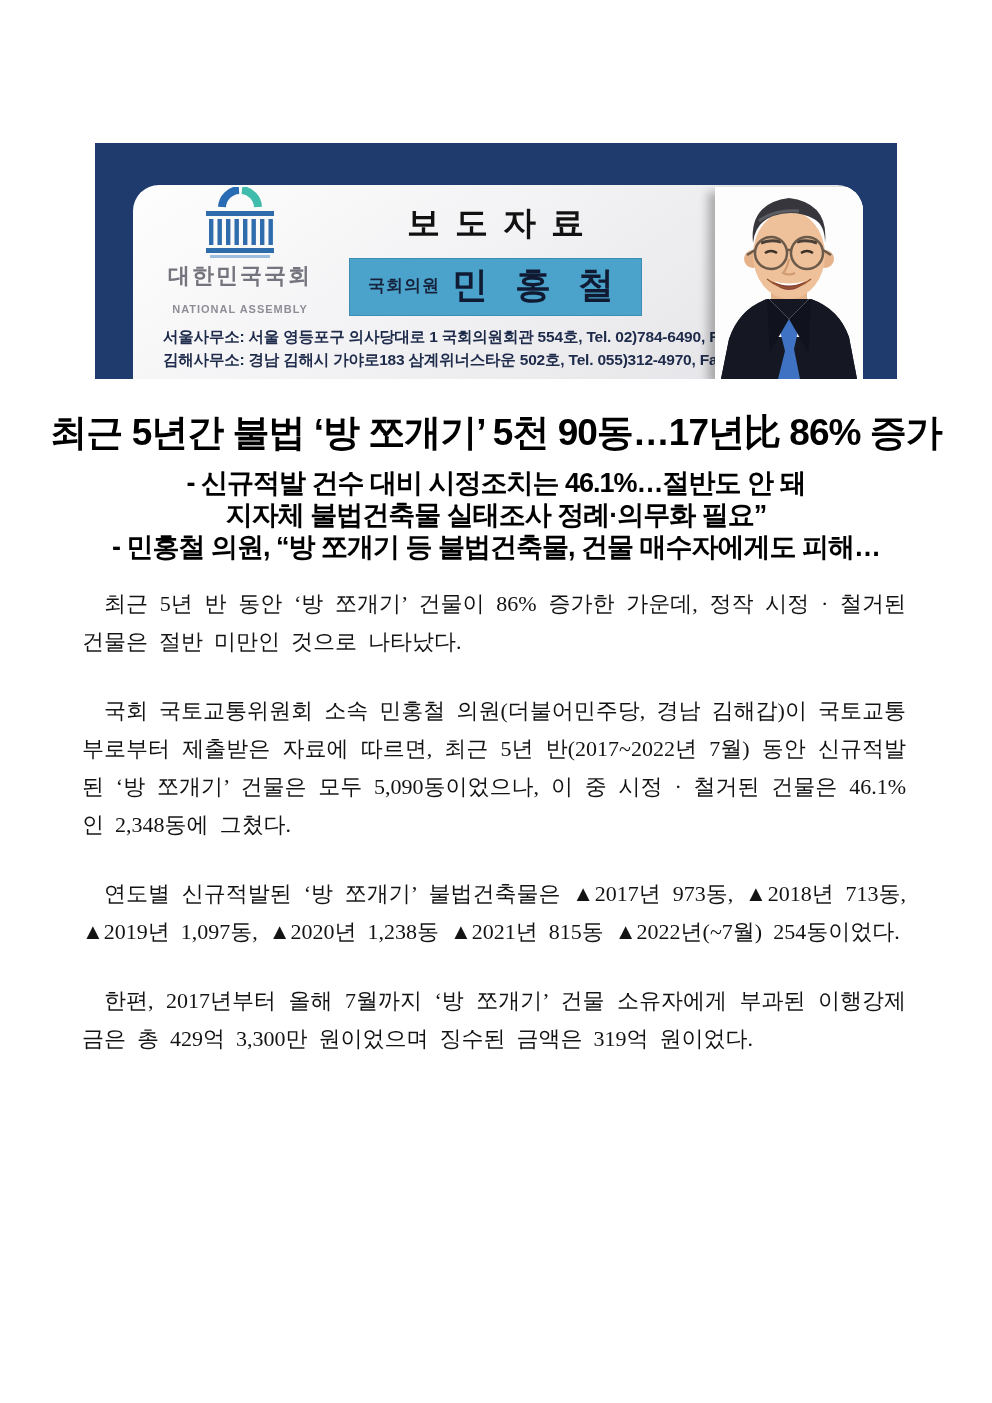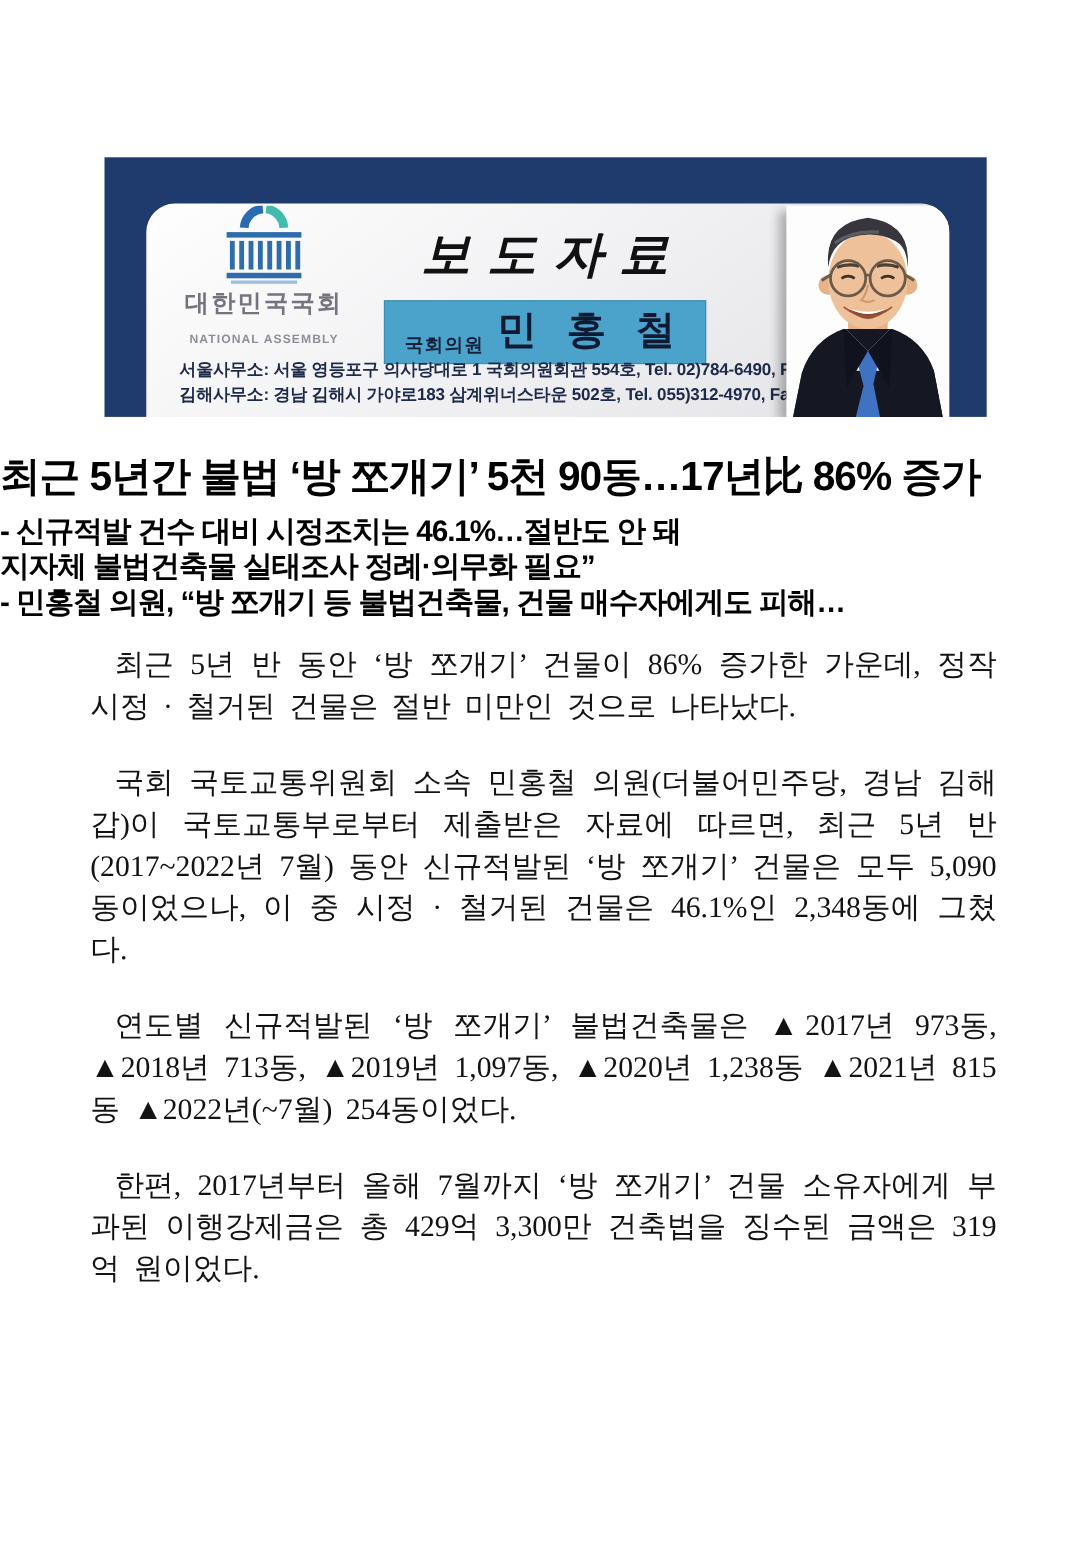--- a/index.html
+++ b/index.html
@@ -13,56 +13,55 @@
     position:absolute;left:38px;top:42px;width:730px;height:194px;
     border-radius:26px 26px 0 0;overflow:hidden;
     background:linear-gradient(145deg,#fefefe 0%,#f2f2f4 45%,#e2e2e6 100%);
   }
   .logo-block{position:absolute;left:22px;top:2px;width:170px;text-align:center;}
   .logo-block svg{display:block;margin:0 auto;}
   .logo-ko{font-size:22px;font-weight:600;letter-spacing:2px;color:#74747e;margin-top:2px;}
   .logo-en{font-size:11px;font-weight:600;letter-spacing:1px;color:#8e8e98;margin-top:12px;}
   .center-block{position:absolute;left:205px;top:16px;width:315px;text-align:center;}
   .press-title{
-    font-size:45px;font-weight:900;color:#111;letter-spacing:15px;
+    font-size:33px;font-weight:900;color:#111;letter-spacing:15px;
     padding-left:15px; 
     white-space:nowrap;
-    font-style:italic;
   }
   .member-badge{
-    display:inline-flex;align-items:flex-end;justify-content:center;
+    display:inline-flex;align-items:center;justify-content:center;
     margin-top:12px;background:#4ba3cb;border:1px solid #3c8cb4;
     padding:2px 18px 5px 18px;min-width:200px;
   }
   .member-role{font-size:17px;font-weight:800;color:#16223c;margin-right:12px;letter-spacing:1px;}
   .member-name{
     font-family:"Liberation Serif","DejaVu Serif",serif;
     font-size:36px;font-weight:600;color:#101b33;letter-spacing:9px;white-space:nowrap;
   }
   .contacts{
     position:absolute;left:30px;top:140px;width:580px;
     font-size:15.5px;font-weight:700;color:#1d2a4a;line-height:23px;letter-spacing:-0.2px;
     white-space:nowrap;
   }
   .portrait{
     position:absolute;right:0;top:2px;bottom:0;width:148px;background:#fdfdfd;
     box-shadow:-7px 5px 9px rgba(0,0,0,0.28);
   }
   .portrait svg{display:block;width:148px;height:192px;}
   
-  .headline{position:absolute;left:0;top:408px;width:992px;color:#000;}
+  .headline{position:absolute;left:0;top:408px;width:992px;text-align:center;color:#000;}
   .headline h1{
     margin:0 0 9px 0;font-size:37px;font-weight:900;letter-spacing:-1px;white-space:nowrap;
   }
   .headline .sub{font-size:27px;font-weight:800;line-height:32px;letter-spacing:-1px;white-space:nowrap;}
   
   .body-text{
     position:absolute;left:82px;top:585px;width:824px;
     font-family:"Liberation Serif","DejaVu Serif",serif;
-    font-size:27px;line-height:38px;color:#131313;text-align:justify;
+    font-size:22px;line-height:38px;color:#131313;text-align:justify;
   }
   .body-text p{margin:0 0 31px 0;text-indent:22px;word-spacing:5.5px;}
 </style>
 </head>
 <body>
 
 <div class="page">
 
   <div class="banner">
     <div class="banner-card">
@@ -156,16 +155,16 @@
     <h1>최근 5년간 불법 ‘방 쪼개기’ 5천 90동…17년比 86% 증가</h1>
     <div class="sub">- 신규적발 건수 대비 시정조치는 46.1%…절반도 안 돼</div>
     <div class="sub">지자체 불법건축물 실태조사 정례·의무화 필요”</div>
     <div class="sub">- 민홍철 의원, “방 쪼개기 등 불법건축물, 건물 매수자에게도 피해…</div>
   </div>
 
   <div class="body-text">
     <p>최근 5년 반 동안 ‘방 쪼개기’ 건물이 86% 증가한 가운데, 정작 시정 · 철거된 건물은 절반 미만인 것으로 나타났다.</p>
     <p>국회 국토교통위원회 소속 민홍철 의원(더불어민주당, 경남 김해갑)이 국토교통부로부터 제출받은 자료에 따르면, 최근 5년 반(2017~2022년 7월) 동안 신규적발된 ‘방 쪼개기’ 건물은 모두 5,090동이었으나, 이 중 시정 · 철거된 건물은 46.1%인 2,348동에 그쳤다.</p>
     <p>연도별 신규적발된 ‘방 쪼개기’ 불법건축물은 ▲2017년 973동, ▲2018년 713동, ▲2019년 1,097동, ▲2020년 1,238동 ▲2021년 815동 ▲2022년(~7월) 254동이었다.</p>
-    <p>한편, 2017년부터 올해 7월까지 ‘방 쪼개기’ 건물 소유자에게 부과된 이행강제금은 총 429억 3,300만 건축법을 징수된 금액은 319억 원이었다.</p>
+    <p>한편, 2017년부터 올해 7월까지 ‘방 쪼개기’ 건물 소유자에게 부과된 이행강제금은 총 429억 3,300만 원이었으며 징수된 금액은 319억 원이었다.</p>
   </div>
 
 </div>
 
 </body></html>

